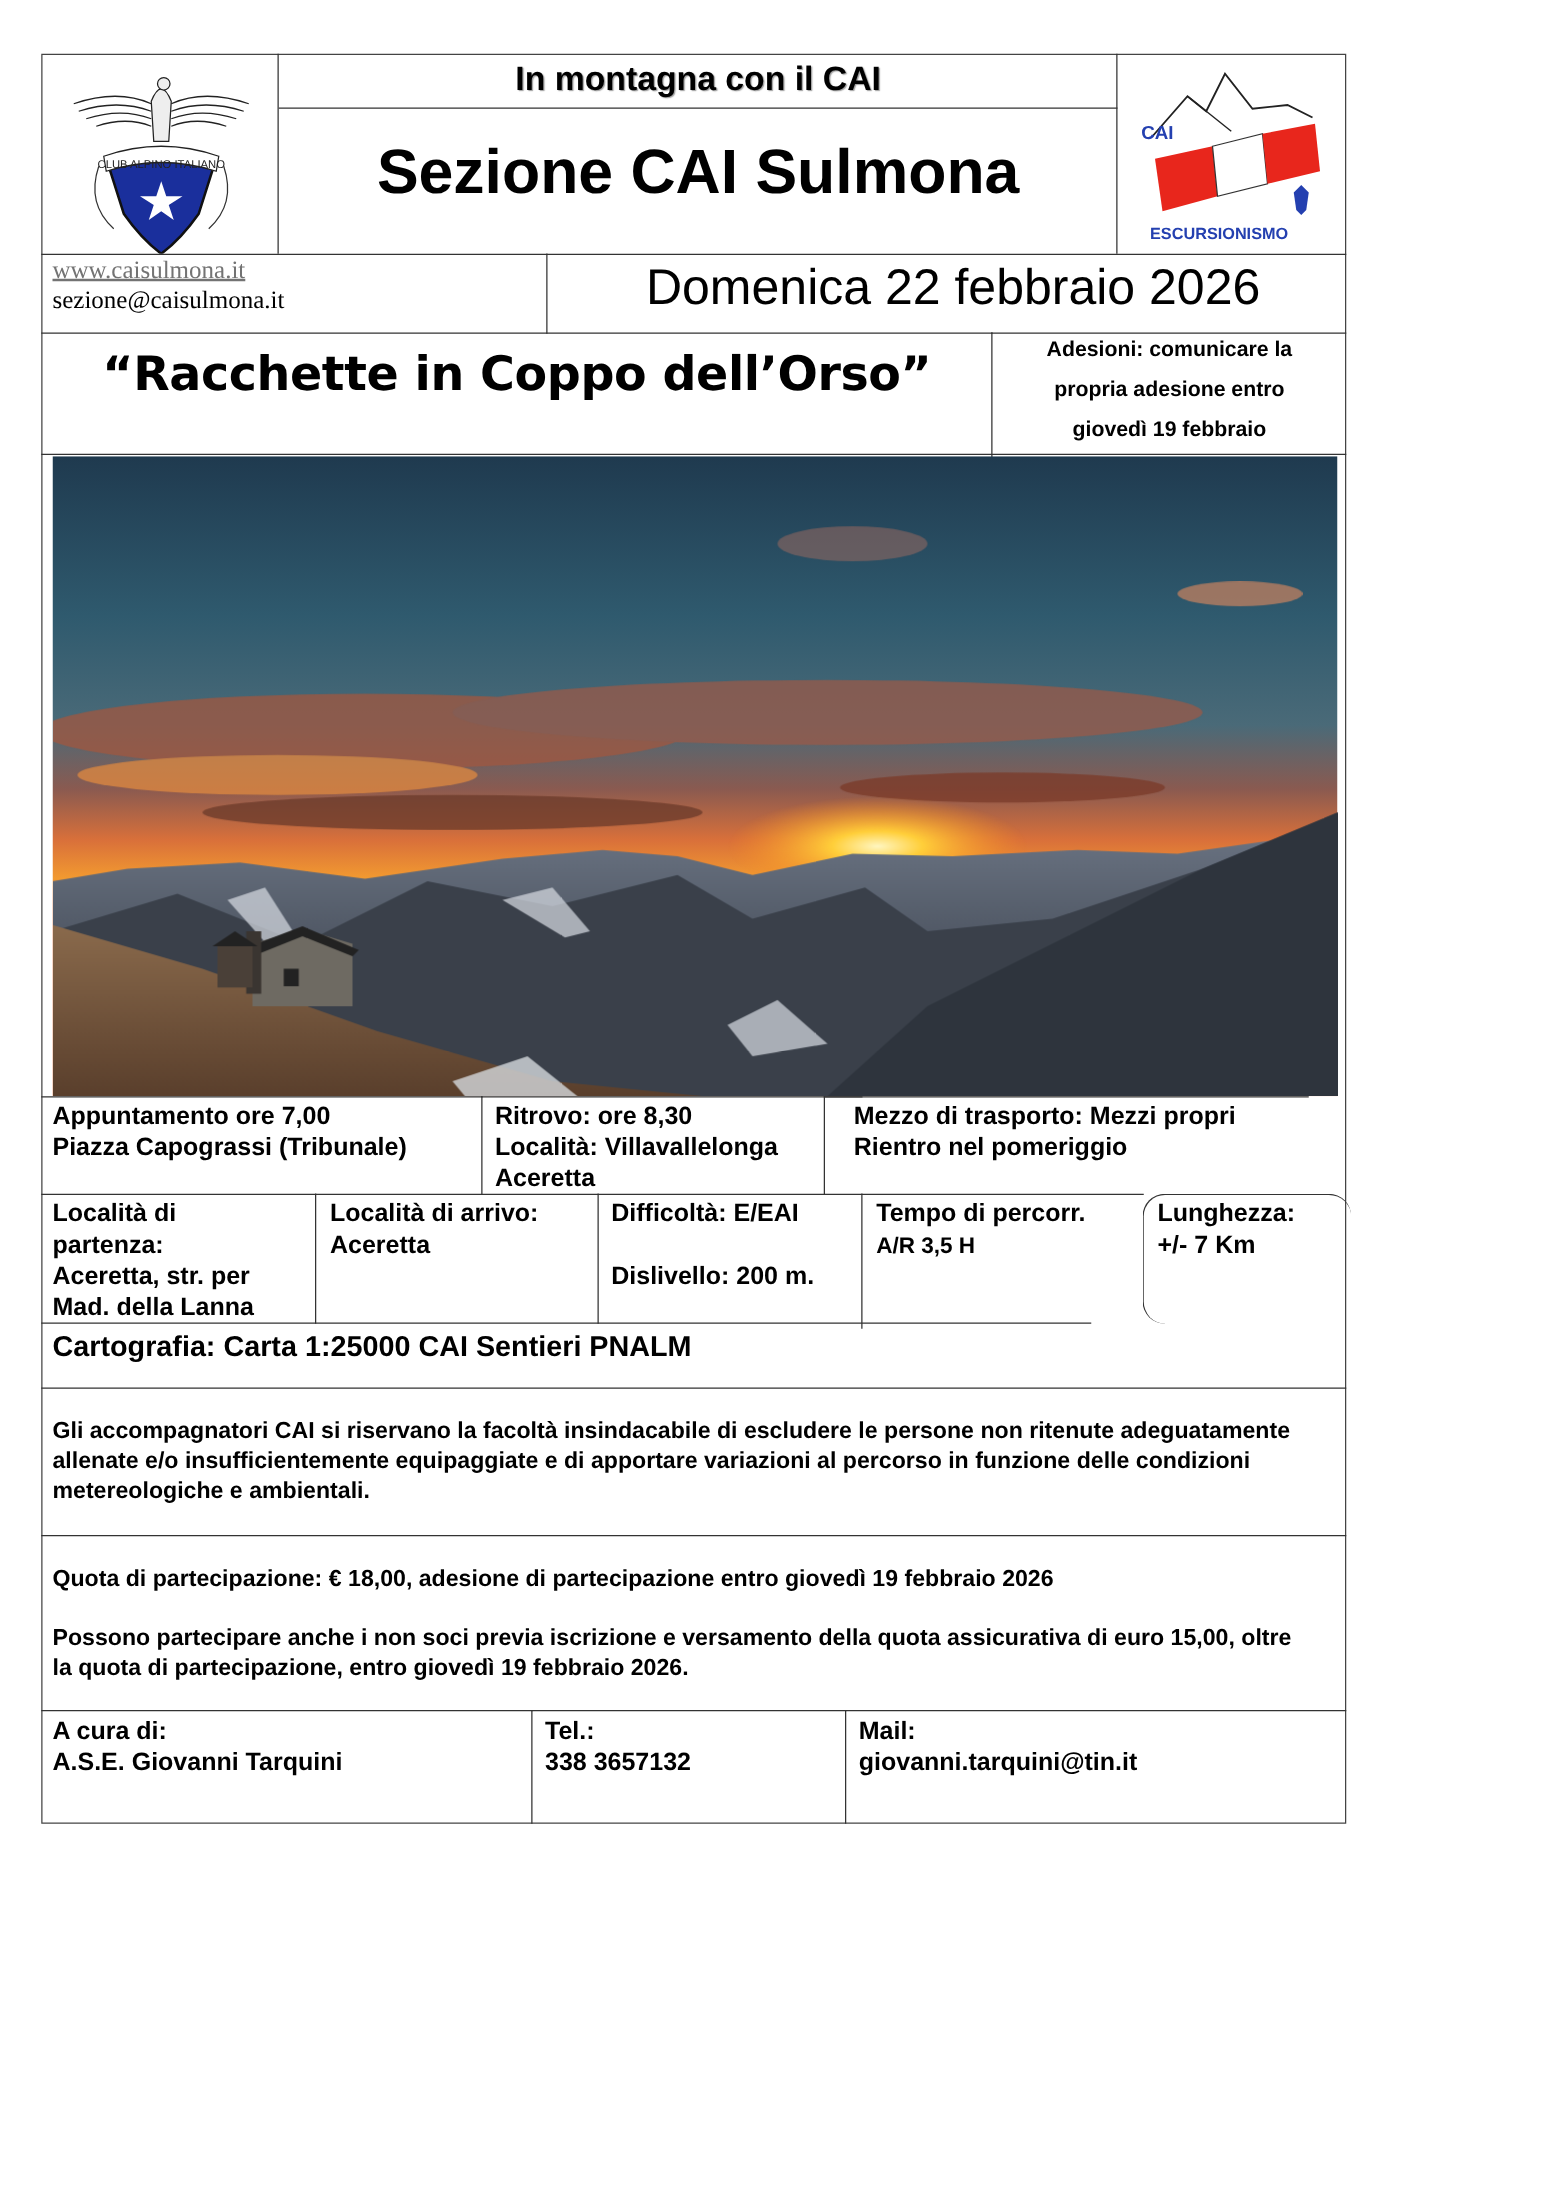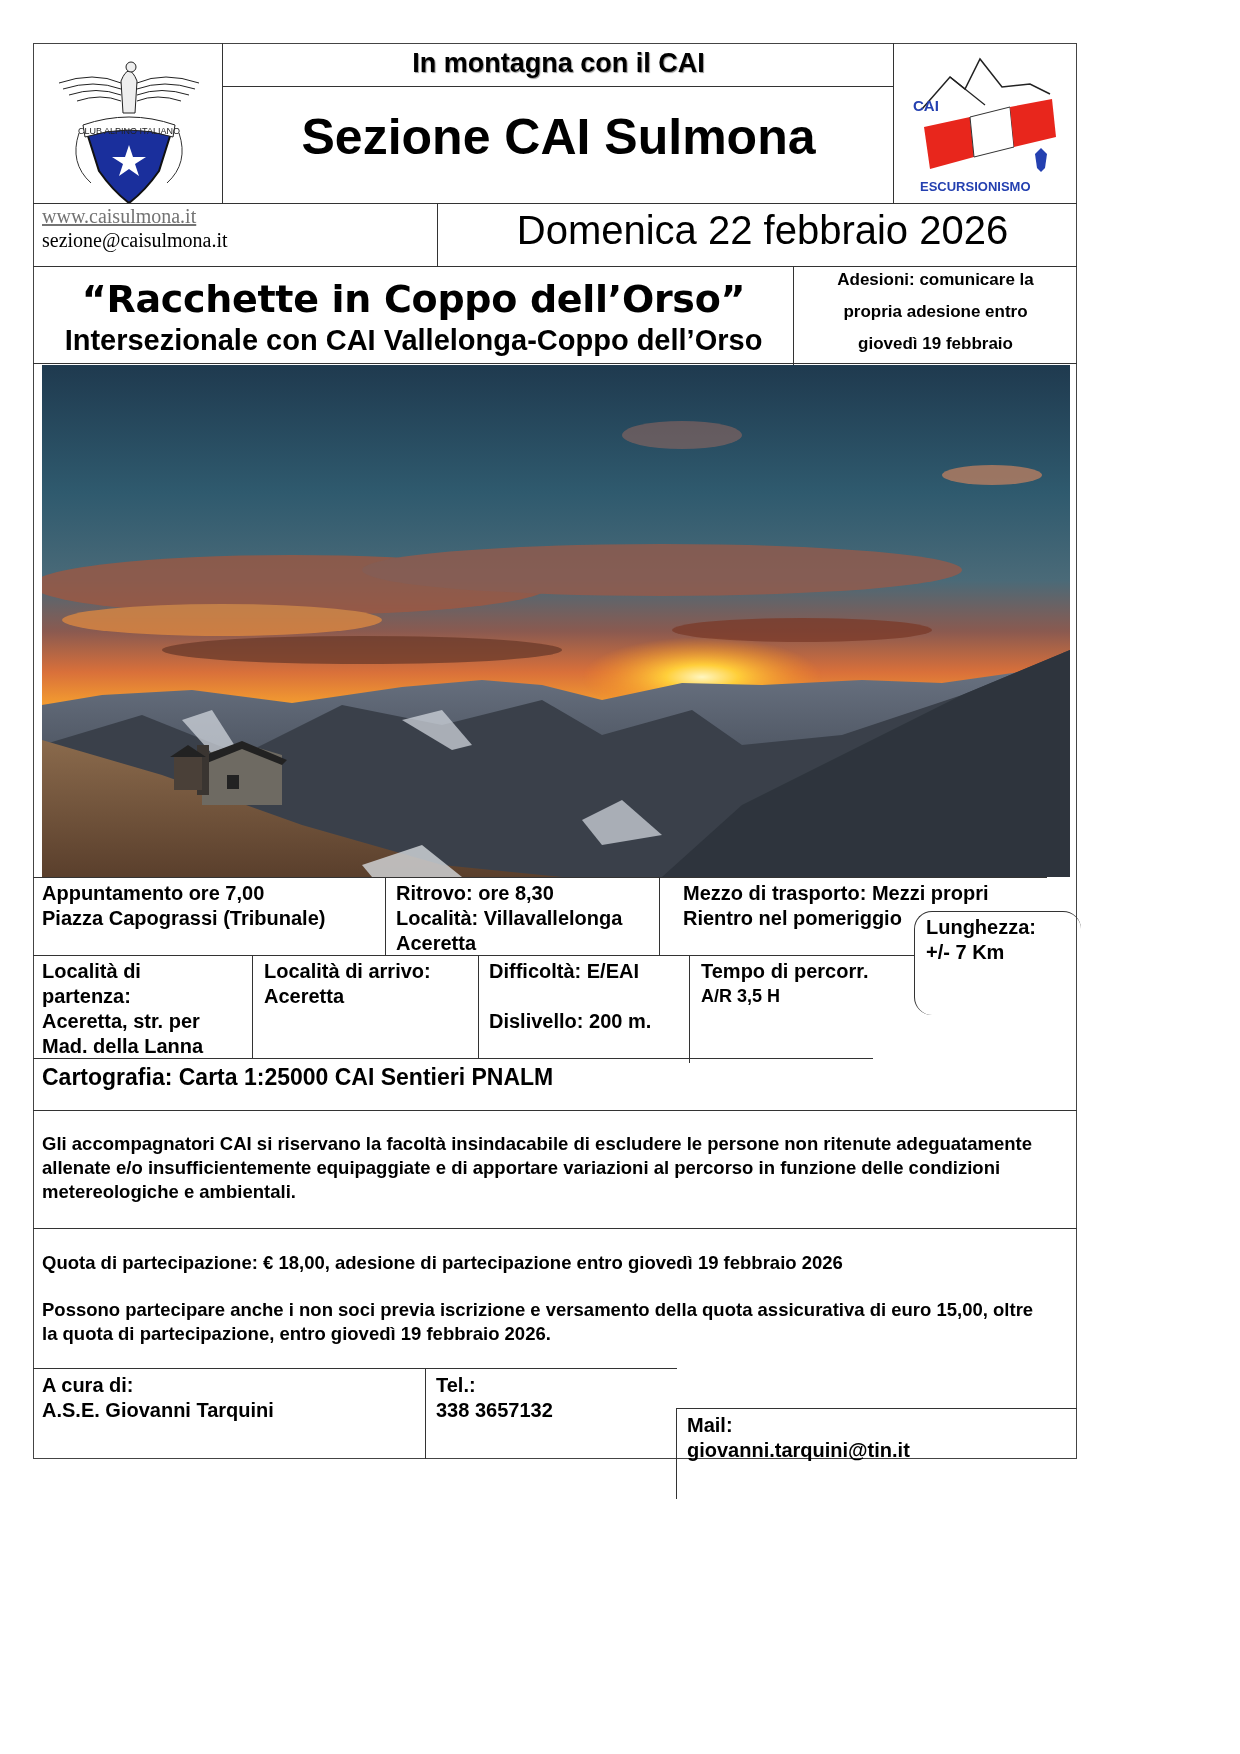--- a/index.html
+++ b/index.html
@@ -64,21 +64,20 @@
 <div class="abs bt" style="left:33px;top:203px;width:405px;height:64px;padding:0 0 0 9px;">
   <div style="font-family:'Liberation Serif', serif;font-size:20px;line-height:23px;color:#737373;text-decoration:underline;margin-top:1px;">www.caisulmona.it</div>
   <div style="font-family:'Liberation Serif', serif;font-size:20px;line-height:24px;">sezione@caisulmona.it</div>
 </div>
 <div class="abs bt bl" style="left:437px;top:203px;width:640px;height:64px;">
   <div style="text-align:center;font-size:40px;font-weight:normal;line-height:52px;padding-left:10px;">Domenica  22 febbraio 2026</div>
 </div>
 
 <div class="abs bt" style="left:33px;top:266px;width:761px;height:98px;text-align:center;">
   <div style="font-family:'DejaVu Sans', sans-serif;font-size:38px;font-weight:bold;line-height:48px;margin-top:8px;letter-spacing:-0.3px;">“Racchette in Coppo dell’Orso”</div>
-  <div style="font-size:29px;font-weight:bold;line-height:34px;">Intersezionale con CAI Vallelonga-Coppo dell’Orso</div>
 </div>
 <div class="abs bt bl" style="left:793px;top:266px;width:284px;height:110px;text-align:center;">
   <div style="font-size:17px;font-weight:bold;line-height:32px;margin-top:-3px;">Adesioni: comunicare la</div>
   <div style="font-size:17px;font-weight:bold;line-height:32px;">propria adesione entro</div>
   <div style="font-size:17px;font-weight:bold;line-height:32px;">giovedì 19 febbraio</div>
 </div>
 
 <div class="abs bt" style="left:33px;top:363px;width:1044px;height:515px;">
   <svg width="1028" height="512" viewBox="0 0 1028 512" preserveAspectRatio="none" style="position:absolute;left:9px;top:1px;">
     <defs>
@@ -171,21 +170,21 @@
 </div>
 <div class="abs bt bl" style="left:478px;top:955px;width:212px;height:104px;padding:3px 0 0 10px;">
   <div class="cell-text">Difficoltà: E/EAI</div>
   <div class="cell-text" style="height:25px;"></div>
   <div class="cell-text">Dislivello: 200 m.</div>
 </div>
 <div class="abs bt bl" style="left:689px;top:955px;width:226px;height:108px;padding:3px 0 0 11px;">
   <div class="cell-text">Tempo di percorr.</div>
   <div class="small-text">A/R  3,5 H</div>
 </div>
-<div class="abs bt bl" style="left:914px;top:911px;width:167px;height:104px;padding:3px 0 0 11px;border-radius:18px;">
+<div class="abs bt bl" style="left:914px;top:955px;width:167px;height:104px;padding:3px 0 0 11px;border-radius:18px;">
   <div class="cell-text">Lunghezza:</div>
   <div class="cell-text">+/-  7 Km</div>
 </div>
 
 <div class="abs bt" style="left:33px;top:1058px;width:840px;height:53px;padding:4px 0 0 9px;">
   <div style="font-size:23px;font-weight:bold;line-height:28px;">Cartografia: Carta  1:25000  CAI Sentieri PNALM</div>
 </div>
 
 <div class="abs bt" style="left:33px;top:1110px;width:1044px;height:119px;padding:21px 30px 0 9px;">
   <div style="font-size:18.5px;font-weight:bold;line-height:24px;">Gli accompagnatori CAI si riservano la facoltà insindacabile di escludere le persone non ritenute adeguatamente allenate e/o insufficientemente equipaggiate e di apportare variazioni al percorso in funzione delle condizioni metereologiche e ambientali.</div>
@@ -197,16 +196,16 @@
 </div>
 
 <div class="abs bt" style="left:33px;top:1368px;width:393px;height:91px;padding:4px 0 0 9px;">
   <div class="cell-text">A cura di:</div>
   <div class="cell-text">A.S.E. Giovanni Tarquini</div>
 </div>
 <div class="abs bt bl" style="left:425px;top:1368px;width:252px;height:91px;padding:4px 0 0 10px;">
   <div class="cell-text">Tel.:</div>
   <div class="cell-text">338 3657132</div>
 </div>
-<div class="abs bt bl" style="left:676px;top:1368px;width:401px;height:91px;padding:4px 0 0 10px;margin-top:40px;">
+<div class="abs bt bl" style="left:676px;top:1368px;width:401px;height:91px;padding:4px 0 0 10px;">
   <div class="cell-text">Mail:</div>
   <div class="cell-text">giovanni.tarquini@tin.it</div>
 </div>
 
 </body></html>

